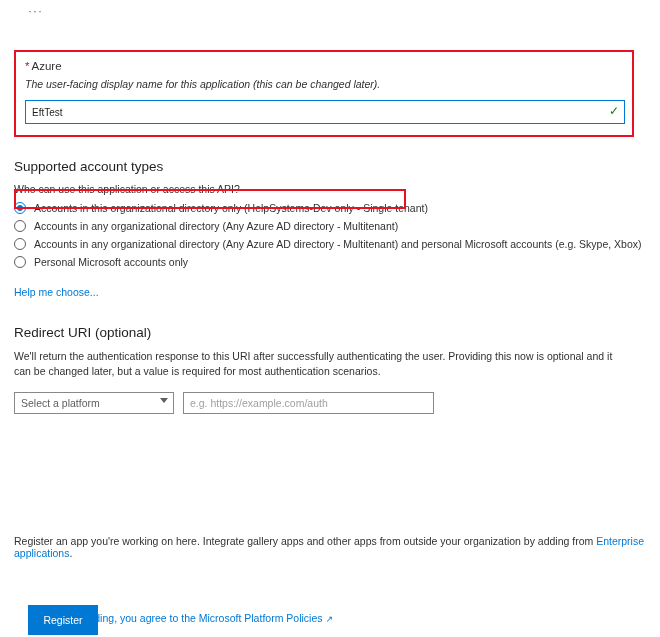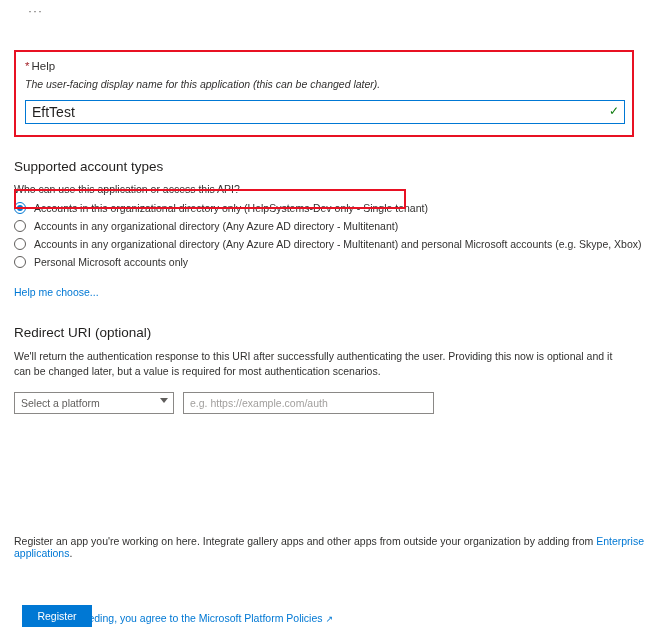--- a/index.html
+++ b/index.html
@@ -76,21 +76,21 @@
     position: relative;
     width: 600px;
   }
   .text-input {
     width: 100%;
     box-sizing: border-box;
     height: 24px;
     border: 1px solid #0078d4;
     padding: 2px 24px 2px 6px;
     font-family: "Liberation Sans", sans-serif;
-    font-size: 14px;
+    font-size: 10px;
     color: #201f1e;
     outline: none;
     background: #fff;
   }
   .check-mark {
     position: absolute;
     right: 6px;
     top: 3px;
     color: #107c10;
     font-size: 12px;
@@ -248,24 +248,24 @@
     margin-left: 33px;
   }
   .ext-icon {
     display: inline-block;
     margin-left: 3px;
     font-size: 9px;
     color: #0078d4;
   }
   .register-btn {
     position: absolute;
-    left: 22px;
+    left: 28px;
     top: 605px;
     width: 70px;
-    height: 22px;
+    height: 30px;
     background: #0078d4;
     color: #ffffff;
     border: none;
     font-family: "Liberation Sans", sans-serif;
     font-size: 10.5px;
     cursor: pointer;
     padding: 0;
   }
 </style>
 </head>
@@ -273,21 +273,21 @@
 
 <div class="page">
 
   <div class="header-row">
     <div class="ellipsis-btn">···</div>
   </div>
 
   
   <div class="name-block">
     <div class="req-label">
-      <span class="req-star">*</span><span>Help</span>
+      <span class="req-star">*</span><span>Azure</span>
     </div>
     <div class="field-desc">The user-facing display name for this application (this can be changed later).</div>
     <div class="text-input-wrap">
       <input class="text-input" type="text" value="EftTest" style="">
       <span class="check-mark">✓</span>
     </div>
   </div>
 
   
   <div class="section-title">Supported account types</div>

